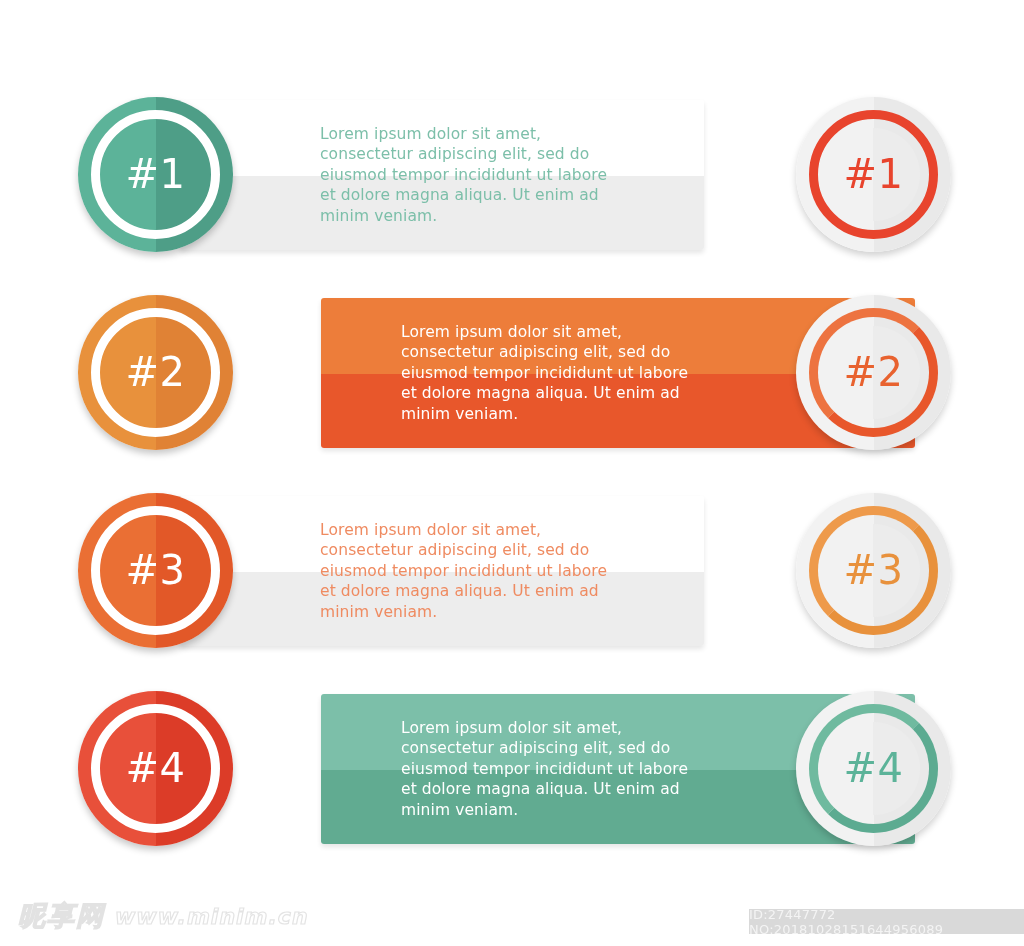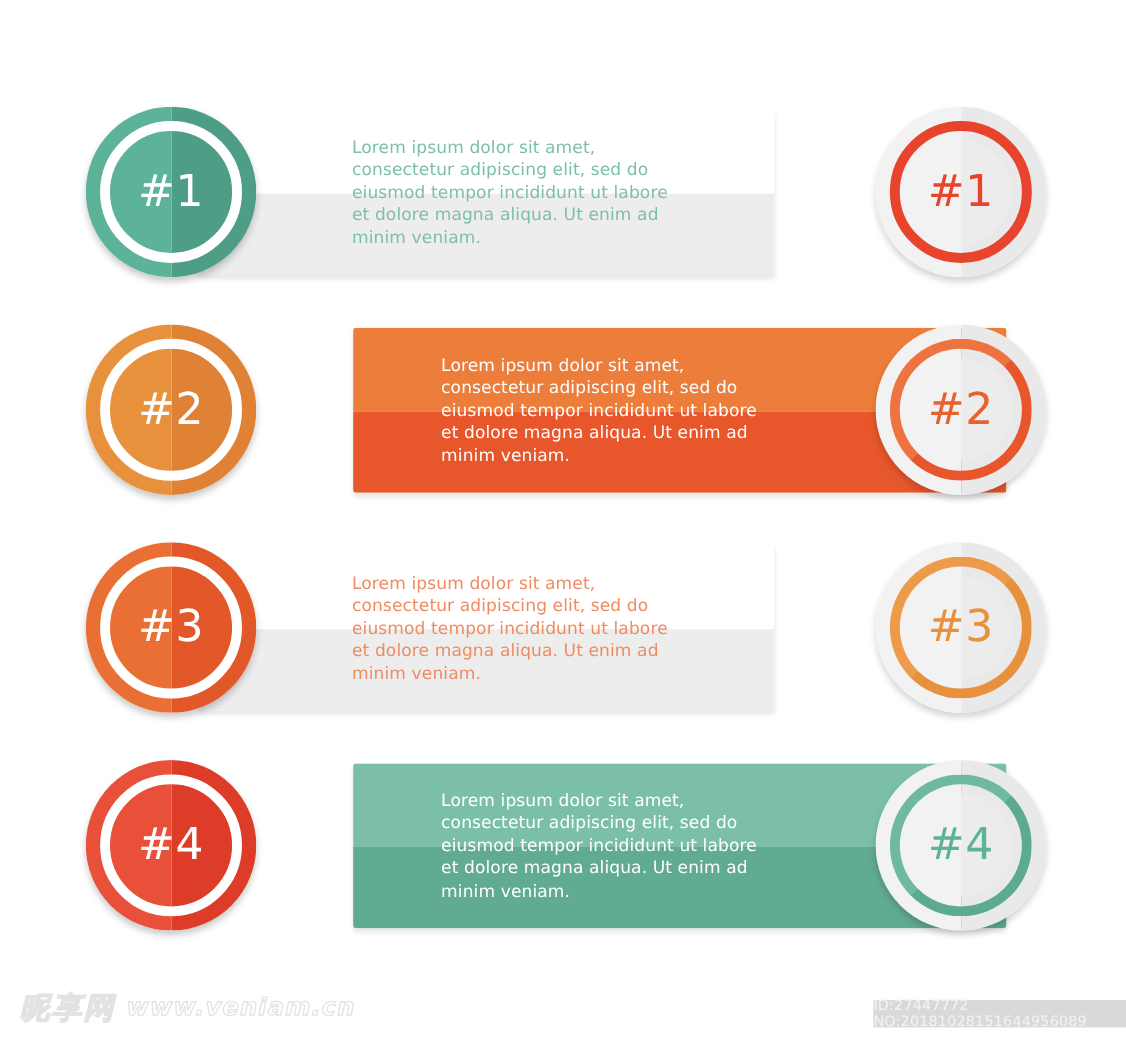--- a/index.html
+++ b/index.html
@@ -178,21 +178,21 @@
     font-weight: bold;
     color: transparent;
     -webkit-text-stroke: 1.2px #e4e4e4;
     letter-spacing: 1px;
   }
 
   .id-bar {
     position: absolute;
     right: 0;
     bottom: 12px;
-    width: 230px;
+    width: 275px;
     height: 25px;
     background: #d9d9d9;
     display: flex;
     align-items: center;
     justify-content: center;
     z-index: 9;
   }
   .id-bar .id-text {
     font-size: 13px;
     color: #f4f4f4;
@@ -296,18 +296,18 @@
         <div class="half-b" style="background: rgb(233, 233, 233);"></div>
         <div class="inner" style="background: linear-gradient(90deg, rgb(242, 242, 242) 50%, rgb(236, 236, 236) 50%);"></div>
         <div class="ring" style="border-color: rgb(111, 186, 159) rgb(92, 171, 145) rgb(92, 171, 145) rgb(111, 186, 159);"></div>
         <div class="label" style="color: rgb(92, 179, 153);">#4</div>
       </div>
     </div>
   </div>
 
 <div class="watermark">
   <span class="wm-cn">昵享网</span>
-  <span class="wm-url">www.veniam.cn</span>
+  <span class="wm-url">www.minim.cn</span>
 </div>
 
 <div class="id-bar">
   <span class="id-text">ID:27447772 NO:20181028151644956089</span>
 </div>
 
 </body></html>

